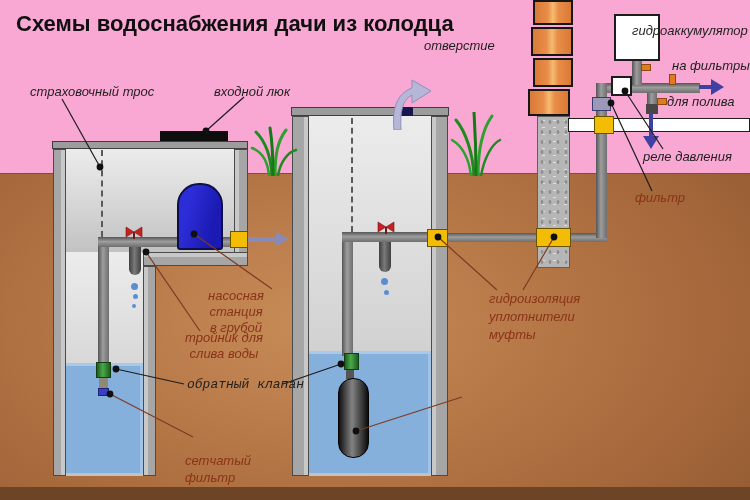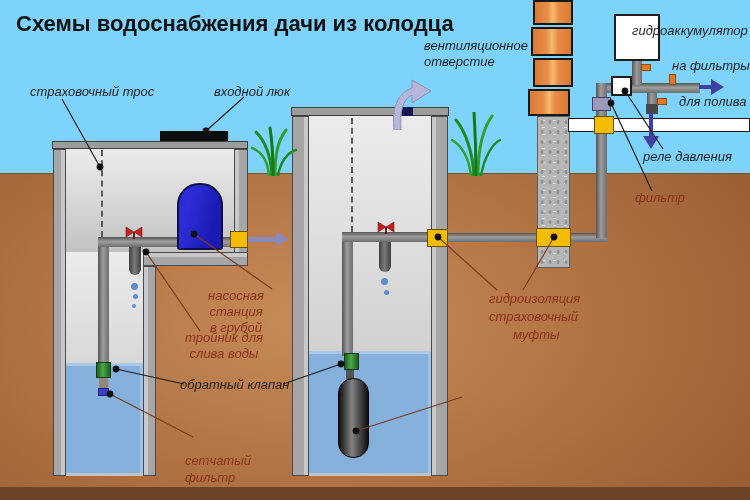--- a/index.html
+++ b/index.html
@@ -1,16 +1,16 @@
 <!DOCTYPE html>
 <html><head>
 <meta charset="utf-8">
 <style>
   html,body{margin:0;padding:0;background:#fff;font-family:"Liberation Sans",sans-serif;}
-  #scene{position:relative;width:750px;height:500px;background:#7dd3fc;overflow:hidden;}
+  #scene{position:relative;width:750px;height:500px;background:#f9a8d4;overflow:hidden;}
   .abs{position:absolute;}
   
   #ground{left:0;top:173px;width:750px;height:327px;z-index:1;
     background:radial-gradient(ellipse 520px 300px at 42% 45%, #c78c58 0%, #b47545 48%, #a3663a 82%, #975d34 100%);
     border-top:1px solid #7d5130;}
   #ground-dark{left:0;top:487px;width:750px;height:13px;z-index:1;background:#6d4425;}
   
   .wall{background:#a6a6a6;border:1px solid #4a4a4a;box-sizing:border-box;z-index:2;}
   .in-r{box-shadow:inset -4px 0 0 rgba(255,255,255,.38);}
   .in-l{box-shadow:inset 4px 0 0 rgba(255,255,255,.38);}
@@ -186,42 +186,41 @@
       <circle cx="110" cy="394" r="3.4"></circle>
         <circle cx="356" cy="431" r="3.4"></circle>
       <circle cx="438" cy="237" r="3.4"></circle>
         <circle cx="554" cy="237" r="3.4"></circle>
     </g>
   </svg>
 
   <div class="lab lb" style="left:30px;top:84px;">страховочный трос</div>
   <div class="lab lb" style="left:214px;top:84px;">входной люк</div>
   <div class="lab lb" style="left:424px;top:38px;">
-    <span style="display:block;">вентиляционное</span>
     <span style="display:block;">отверстие</span>
   </div>
   <div class="lab lb" style="left:632px;top:23px;">гидроаккумулятор</div>
   <div class="lab lb" style="left:672px;top:58px;">на фильтры</div>
-  <div class="lab lb" style="left:667px;top:94px;margin-left:12px;">для полива</div>
+  <div class="lab lb" style="left:667px;top:94px;">для полива</div>
   <div class="lab lb" style="left:643px;top:149px;">реле давления</div>
   <div class="lab lr ctr" style="left:598px;top:190px;width:124px;line-height:15px;">
     <span style="display:block;">фильтр</span>
   </div>
   <div class="lab lr ctr" style="left:180px;top:288px;width:112px;">
     <span style="display:block;">насосная станция</span>
     <span style="display:block;">в грубой</span>
   </div>
   <div class="lab lr ctr" style="left:182px;top:330px;width:84px;">
     <span style="display:block;">тройник для</span>
     <span style="display:block;">слива воды</span>
   </div>
-  <div class="lab lb" style="left:180px;top:377px;">обратный клапан</div>
+  <div class="lab lb" style="left:187px;top:377px;font-family:Liberation Mono, monospace;">обратный клапан</div>
   <div class="lab lr" style="left:185px;top:452px;line-height:17px;">
     <span style="display:block;">сетчатый</span>
     <span style="display:block;">фильтр</span>
   </div>
   <div class="lab lr" style="left:489px;top:290px;line-height:18px;">
     <span style="display:block;">гидроизоляция</span>
-    <span style="display:block;">страховочный</span>
-    <span style="display:block;margin-left:24px;">муфты</span>
+    <span style="display:block;">уплотнители</span>
+    <span style="display:block;">муфты</span>
   </div>
 
 </div>
 
 </body></html>

